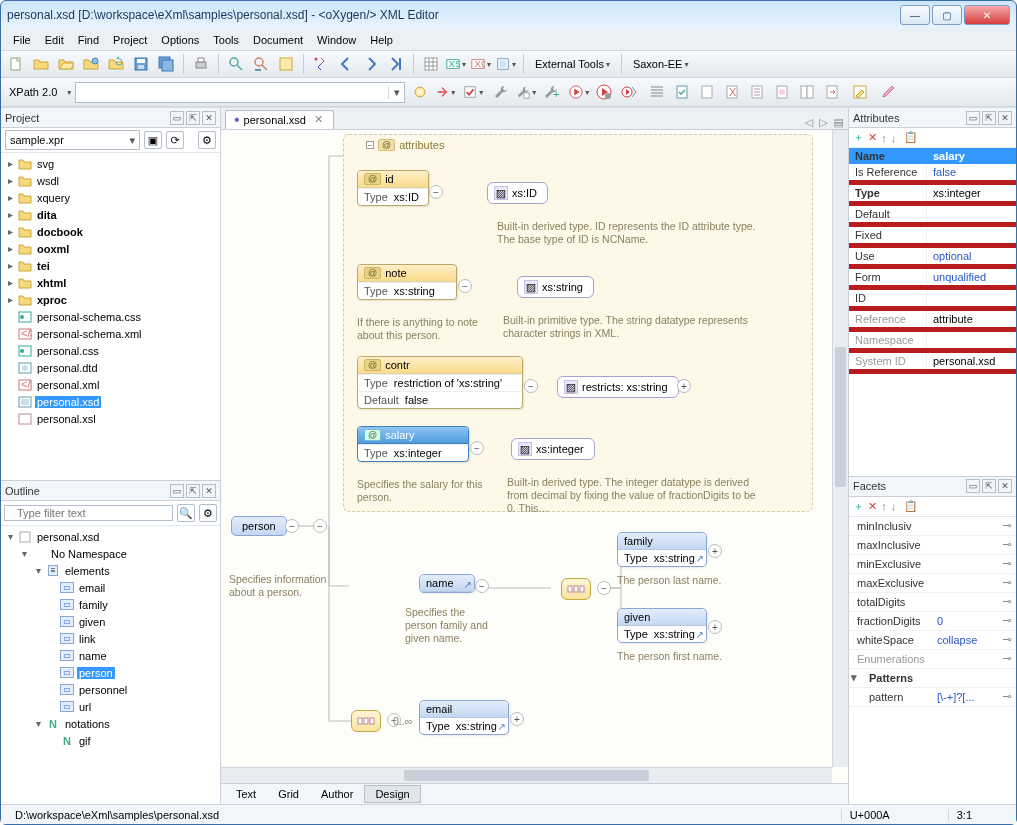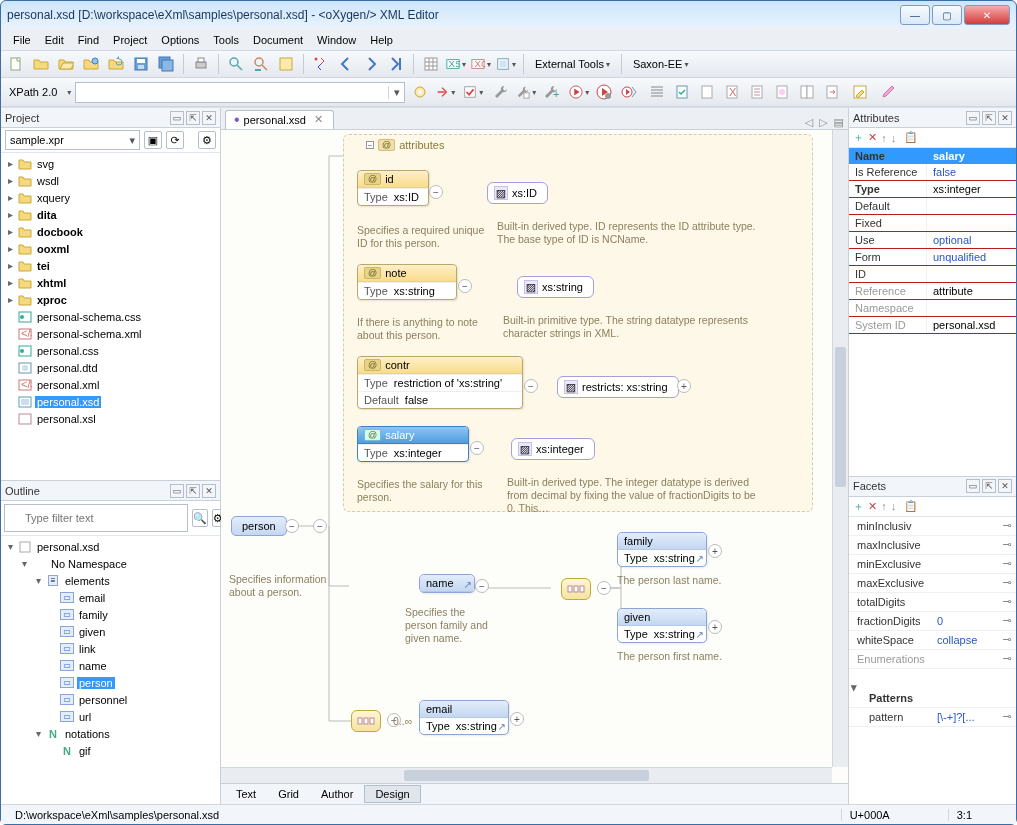--- a/index.html
+++ b/index.html
@@ -53,21 +53,21 @@
 .tree-row .exp { width:11px; height:11px; text-align:center; color:#666; font-size:10px; margin-right:1px; }
 .tree-row .depth { display:inline-block; }
 .tree-row .icon { width:16px; height:14px; margin-right:2px; display:flex; align-items:center; justify-content:center; }
 .tree-row .lbl { padding:0 2px; }
 .tree-row.sel .lbl { background:#3399ff; color:#fff; }
 .tree-row .lbl b { font-weight:bold; }
 
 
 .outline { flex:1; display:flex; flex-direction:column; border-top:1px solid #c9d0d8; }
 .filterrow { display:flex; align-items:center; padding:3px; gap:4px; border-bottom:1px solid #e1e6ec; }
-.filterrow input { flex:1; border:1px solid #b3bfcd; padding:2px 20px; height:28px; }
+.filterrow input { flex:1; border:1px solid #b3bfcd; padding:2px 12px; height:16px; }
 .filterrow .mag { width:18px; height:18px; border:1px solid #b3bfcd; border-radius:2px; display:flex; align-items:center; justify-content:center; }
 
 
 .edtabs { height:22px; display:flex; align-items:flex-end; padding:0 4px; background:#ecf0f5; border-bottom:1px solid #c9d0d8; }
 .edtab { border:1px solid #b3bfcd; border-bottom:0; background:#fff; padding:2px 10px 3px 8px; border-radius:3px 3px 0 0; display:flex; align-items:center; gap:4px; }
 .edtab .dirty { color:#7a5bbf; font-size:16px; line-height:10px; }
 .edtab .close { margin-left:4px; color:#888; }
 .edtabs .nav { margin-left:auto; display:flex; gap:6px; color:#888; }
 
 .diagram { flex:1; background:#fdfdfa; overflow:hidden; position:relative; border-bottom:1px solid #c9d0d8; }
@@ -79,21 +79,21 @@
 
 
 .viewtabs { height:20px; display:flex; align-items:center; padding:0 4px; background:#f2f5f9; }
 .viewtabs .vtab { padding:2px 10px; border:1px solid transparent; }
 .viewtabs .vtab.active { background:#e1e6ec; border:1px solid #b3bfcd; }
 
 
 .attr-tools { display:flex; align-items:center; padding:2px 4px; gap:4px; border-bottom:1px solid #e1e6ec; }
 .attr-table { flex:1; overflow:auto; background:#fff; font-size:11px; }
 .attr-table .hrow { display:flex; background:#3399ff; color:#fff; position:sticky; top:0; }
-.attr-table .row { display:flex; border-bottom:1px solid #b91c1c; }
+.attr-table .row { display:flex; border-bottom:5px solid #b91c1c; }
 .attr-table .c1 { width:78px; padding:2px 6px; border-right:1px solid #eef1f4; color:#333; }
 .attr-table .c2 { flex:1; padding:2px 6px; }
 .attr-table .c2.val { color:#2857c7; }
 .attr-table .row.dim .c1 { color:#999; }
 .attr-table .row.bold .c1 { font-weight:bold; }
 .attr-table .hrow .c1, .attr-table .hrow .c2 { border-right:0; font-weight:bold; }
 
 
 .facets { display:flex; flex-direction:column; border-top:1px solid #c9d0d8; }
 .facettbl { flex:1; overflow:auto; background:#fff; }
@@ -783,21 +783,20 @@
             <div class="nrow">
                 <span class="k">Type</span>
                 <span>xs:ID</span>
               </div>
           </div>
           <div class="connector" style="left:208px; top:55px;">−</div>
           <div class="typebox" style="left:266px; top:52px;">
               <span class="slash">▨</span>
               <span>xs:ID</span>
             </div>
-          <div class="desc" style="left:136px; top:94px; width:130px;">Specifies a required unique ID for this person.</div>
           <div class="desc" style="left:276px; top:90px; width:260px;">Built-in derived type. ID represents the ID attribute type. The base type of ID is NCName.</div>
 
           <div class="node" style="left:136px; top:134px; width:100px;">
             <div class="nhdr">
                 <span class="at">@</span>
                 <span>note</span>
               </div>
             <div class="nrow">
                 <span class="k">Type</span>
                 <span>xs:string</span>
@@ -1045,21 +1044,21 @@
               <div class="c2">collapse</div>
               <div class="pin">⊸</div>
             </div>
             <div class="row dim">
               <div class="c1" style="color:#999;">Enumerations</div>
               <div class="c2"></div>
               <div class="pin">⊸</div>
             </div>
             <div class="row grp">
               <span class="exp">▾</span>
-              <div class="c1" style="font-weight:bold;margin-top:20px;">Patterns</div>
+              <div class="c1" style="font-weight:bold;">Patterns</div>
               <div class="c2"></div>
             </div>
             <div class="row">
               <div class="c1" style="padding-left:18px;">pattern</div>
               <div class="c2">[\-+]?[...</div>
               <div class="pin">⊸</div>
             </div>
           </div>
       </div>
     </div>

